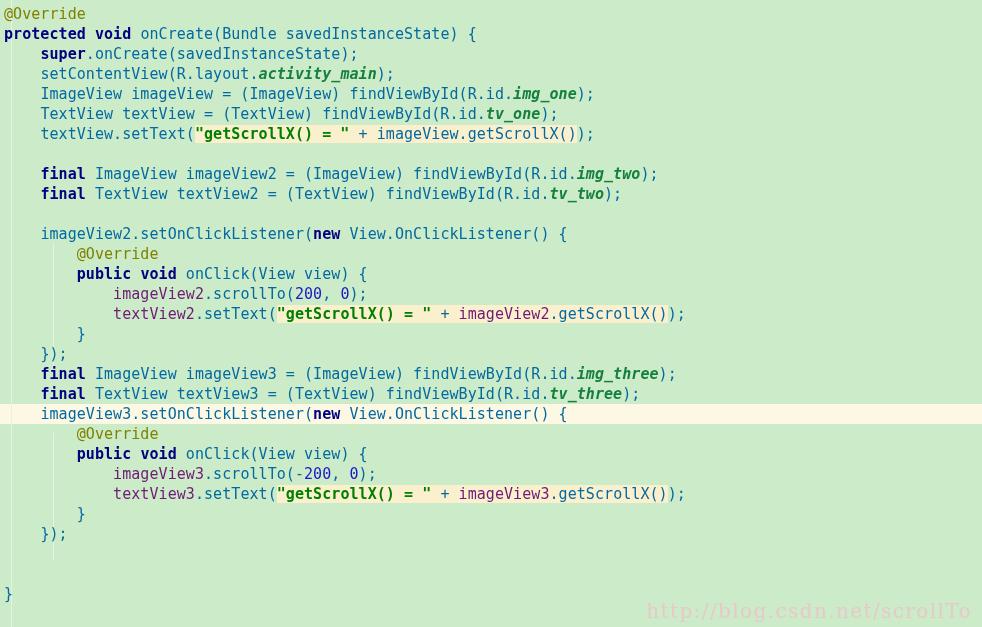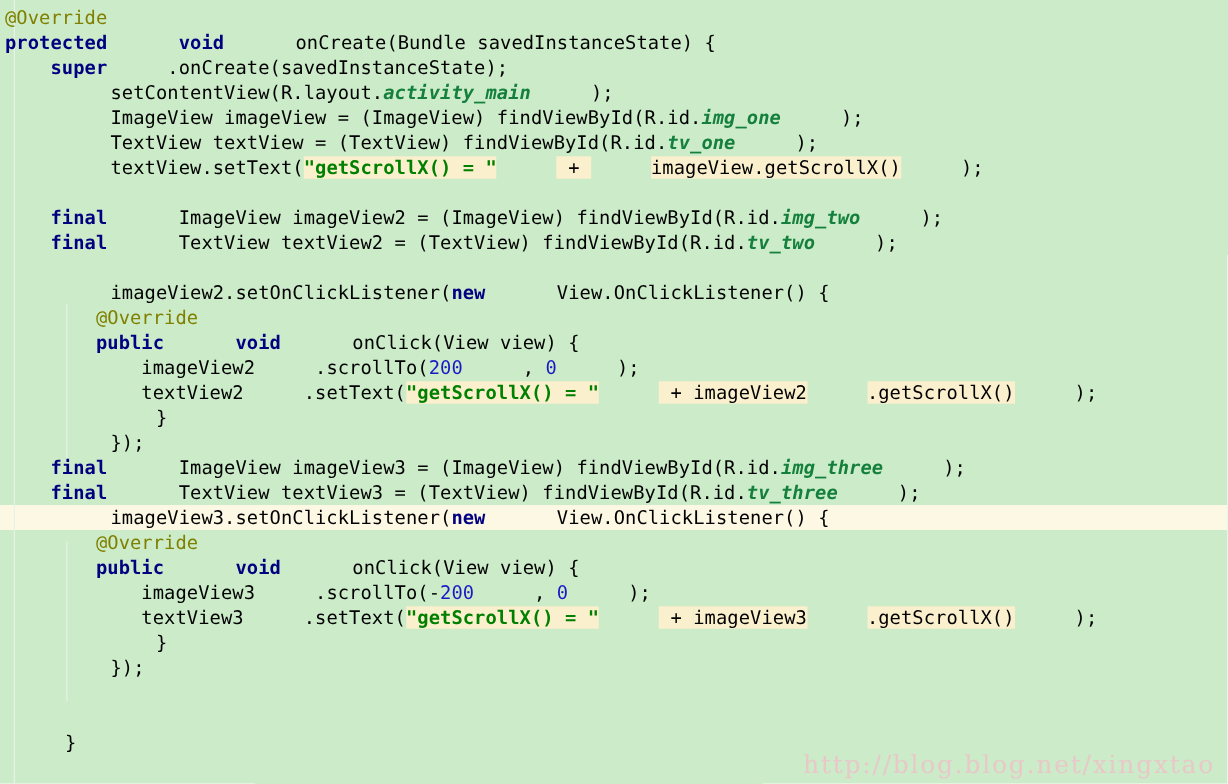--- a/index.html
+++ b/index.html
@@ -53,24 +53,24 @@
     height: 20px;
     line-height: 20px;
     padding-left: 4px;
     white-space: pre;
     letter-spacing: 0.06px;
   }
 
   
   .kw      { color: #000080; font-weight: bold; }   
   .anno    { color: #808000; }                       
-  .plain   { color: #000000; margin-left: 48px; }
+  .plain   { color: #0369a1; }
   .num     { color: #1a1ac4; margin-top: 40px; }                       
   .res     { color: #15803d; font-weight: bold; font-style: italic; } 
-  .var     { color: #000000; }                       
+  .var     { color: #701a75; }                       
   .str     { color: #008000; font-weight: bold; }    
   .hl      { background: #fbf0cd; }                  
 
   
   #watermark {
     position: absolute;
     right: 10px;
     bottom: 6px;
     z-index: 3;
     font-family: "DejaVu Serif", "Liberation Serif", serif;
@@ -91,15 +91,15 @@
     </div>
 
   <div id="guide-layer">
       <div class="guide" style="left: 11px; top: 0px; height: 627px;"></div>
       <div class="guide" style="left: 53px; top: 243px; height: 128px;"></div>
       <div class="guide" style="left: 53px; top: 433px; height: 128px;"></div>
     </div>
 
   <div id="code-lines"><div class="line"><span class="anno">@Override</span></div><div class="line"><span class="kw">protected</span><span class="plain"> </span><span class="kw">void</span><span class="plain"> onCreate(Bundle savedInstanceState) {</span></div><div class="line"><span>    </span><span class="kw">super</span><span class="plain">.onCreate(savedInstanceState);</span></div><div class="line"><span>    </span><span class="plain">setContentView(R.layout.</span><span class="res">activity_main</span><span class="plain">);</span></div><div class="line"><span>    </span><span class="plain">ImageView imageView = (ImageView) findViewById(R.id.</span><span class="res">img_one</span><span class="plain">);</span></div><div class="line"><span>    </span><span class="plain">TextView textView = (TextView) findViewById(R.id.</span><span class="res">tv_one</span><span class="plain">);</span></div><div class="line"><span>    </span><span class="plain">textView.setText(</span><span class="str hl">"getScrollX() = "</span><span class="plain hl"> + </span><span class="plain hl">imageView.getScrollX()</span><span class="plain">);</span></div><div class="line">&nbsp;</div><div class="line"><span>    </span><span class="kw">final</span><span class="plain"> ImageView imageView2 = (ImageView) findViewById(R.id.</span><span class="res">img_two</span><span class="plain">);</span></div><div class="line"><span>    </span><span class="kw">final</span><span class="plain"> TextView textView2 = (TextView) findViewById(R.id.</span><span class="res">tv_two</span><span class="plain">);</span></div><div class="line">&nbsp;</div><div class="line"><span>    </span><span class="plain">imageView2.setOnClickListener(</span><span class="kw">new</span><span class="plain"> View.OnClickListener() {</span></div><div class="line"><span>        </span><span class="anno">@Override</span></div><div class="line"><span>        </span><span class="kw">public</span><span class="plain"> </span><span class="kw">void</span><span class="plain"> onClick(View view) {</span></div><div class="line"><span>            </span><span class="var">imageView2</span><span class="plain">.scrollTo(</span><span class="num">200</span><span class="plain">, </span><span class="num">0</span><span class="plain">);</span></div><div class="line"><span>            </span><span class="var">textView2</span><span class="plain">.setText(</span><span class="str hl">"getScrollX() = "</span><span class="plain hl"> + </span><span class="var hl">imageView2</span><span class="plain hl">.getScrollX()</span><span class="plain">);</span></div><div class="line"><span>        </span><span class="plain">}</span></div><div class="line"><span>    </span><span class="plain">});</span></div><div class="line"><span>    </span><span class="kw">final</span><span class="plain"> ImageView imageView3 = (ImageView) findViewById(R.id.</span><span class="res">img_three</span><span class="plain">);</span></div><div class="line"><span>    </span><span class="kw">final</span><span class="plain"> TextView textView3 = (TextView) findViewById(R.id.</span><span class="res">tv_three</span><span class="plain">);</span></div><div class="line"><span>    </span><span class="plain">imageView3.setOnClickListener(</span><span class="kw">new</span><span class="plain"> View.OnClickListener() {</span></div><div class="line"><span>        </span><span class="anno">@Override</span></div><div class="line"><span>        </span><span class="kw">public</span><span class="plain"> </span><span class="kw">void</span><span class="plain"> onClick(View view) {</span></div><div class="line"><span>            </span><span class="var">imageView3</span><span class="plain">.scrollTo(-</span><span class="num">200</span><span class="plain">, </span><span class="num">0</span><span class="plain">);</span></div><div class="line"><span>            </span><span class="var">textView3</span><span class="plain">.setText(</span><span class="str hl">"getScrollX() = "</span><span class="plain hl"> + </span><span class="var hl">imageView3</span><span class="plain hl">.getScrollX()</span><span class="plain">);</span></div><div class="line"><span>        </span><span class="plain">}</span></div><div class="line"><span>    </span><span class="plain">});</span></div><div class="line">&nbsp;</div><div class="line">&nbsp;</div><div class="line"><span class="plain">}</span></div></div>
 
-  <div id="watermark">http://blog.blog.net/xingxtao</div>
+  <div id="watermark">http://blog.csdn.net/scrollTo</div>
 
 </div>
 
 </body></html>

